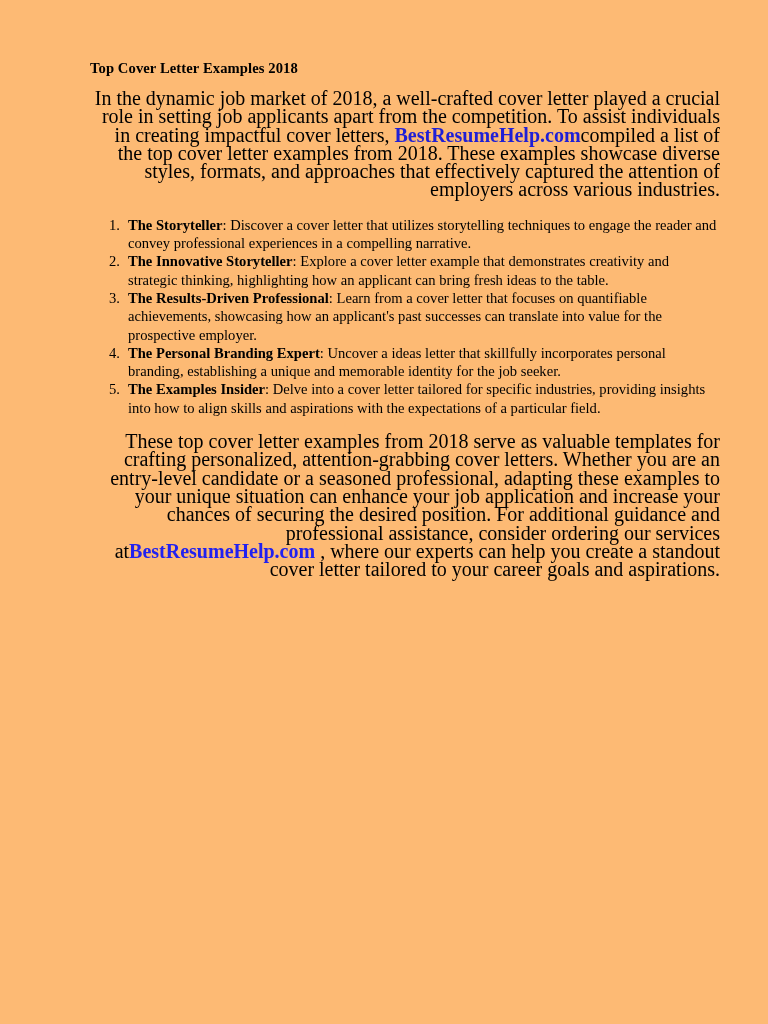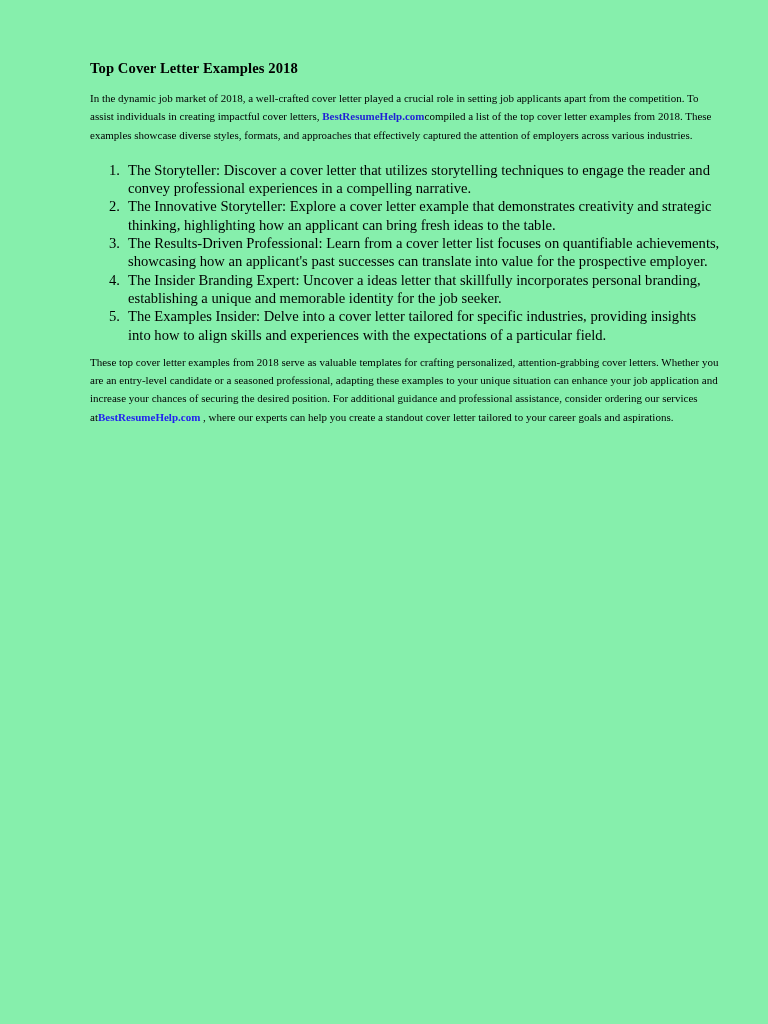--- a/index.html
+++ b/index.html
@@ -16,51 +16,51 @@
     color: #000000;
     -webkit-font-smoothing: antialiased;
   }
 
   .page {
     position: absolute;
     left: 0;
     top: 0;
     width: 768px;
     height: 1024px;
-    background: #86efac;
+    background: #fdba74;
   }
 
   .content {
     position: absolute;
     left: 90px;
     top: 59px;
     width: 630px;
   }
 
   .doc-title {
     font-size: 14.6px;
     font-weight: bold;
     line-height: 18px;
     margin: 0 0 12px 0;
     letter-spacing: 0.1px;
   }
 
   .para {
-    font-size: 11px;
+    font-size: 20px;
     line-height: 18.3px;
     margin: 0;
-    text-align: left;
+    text-align: right;
   }
 
   .intro {
     margin-bottom: 17px;
   }
 
   .outro {
-    margin-top: 9px;
+    margin-top: 15px;
   }
 
   .link {
     color: #1f1fd6;
     font-weight: bold;
     text-decoration: none;
     cursor: pointer;
   }
   .link.bright {
     color: #2121f0;
@@ -86,21 +86,21 @@
     content: counter(ex) ".";
     position: absolute;
     left: 8px;
     width: 22px;
     text-align: right;
     font-size: 14.6px;
     line-height: 18.3px;
   }
 
   .item-title {
-    font-weight: normal;
+    font-weight: bold;
   }
 
   .blank-area {
     position: absolute;
     left: 0;
     top: 510px;
     width: 768px;
     height: 514px;
   }
 </style>
@@ -110,23 +110,23 @@
 <div class="page">
   <div class="content">
 
     <h1 class="doc-title">Top Cover Letter Examples 2018</h1>
 
     <p class="para intro"><span>In the dynamic job market of 2018, a well-crafted cover letter played a crucial role in setting job applicants apart from the competition. To assist individuals in creating impactful cover letters, </span><a class="link">BestResumeHelp.com</a><span>compiled a list of the top cover letter examples from 2018. These examples showcase diverse styles, formats, and approaches that effectively captured the attention of employers across various industries.</span></p>
 
     <ol class="examples-list">
       <li><span class="item-title">The Storyteller</span><span>: Discover a cover letter that utilizes storytelling techniques to engage the reader and convey professional experiences in a compelling narrative.</span></li>
       <li><span class="item-title">The Innovative Storyteller</span><span>: Explore a cover letter example that demonstrates creativity and strategic thinking, highlighting how an applicant can bring fresh ideas to the table.</span></li>
-      <li><span class="item-title">The Results-Driven Professional</span><span>: Learn from a cover letter list focuses on quantifiable achievements, showcasing how an applicant's past successes can translate into value for the prospective employer.</span></li>
-      <li><span class="item-title">The Insider Branding Expert</span><span>: Uncover a ideas letter that skillfully incorporates personal branding, establishing a unique and memorable identity for the job seeker.</span></li>
-      <li><span class="item-title">The Examples Insider</span><span>: Delve into a cover letter tailored for specific industries, providing insights into how to align skills and experiences with the expectations of a particular field.</span></li>
+      <li><span class="item-title">The Results-Driven Professional</span><span>: Learn from a cover letter that focuses on quantifiable achievements, showcasing how an applicant's past successes can translate into value for the prospective employer.</span></li>
+      <li><span class="item-title">The Personal Branding Expert</span><span>: Uncover a ideas letter that skillfully incorporates personal branding, establishing a unique and memorable identity for the job seeker.</span></li>
+      <li><span class="item-title">The Examples Insider</span><span>: Delve into a cover letter tailored for specific industries, providing insights into how to align skills and aspirations with the expectations of a particular field.</span></li>
     </ol>
 
     <p class="para outro"><span>These top cover letter examples from 2018 serve as valuable templates for crafting personalized, attention-grabbing cover letters. Whether you are an entry-level candidate or a seasoned professional, adapting these examples to your unique situation can enhance your job application and increase your chances of securing the desired position. For additional guidance and professional assistance, consider ordering our services at</span><a class="link bright">BestResumeHelp.com</a><span> , where our experts can help you create a standout cover letter tailored to your career goals and aspirations.</span></p>
 
   </div>
 
   <div class="blank-area"></div>
 </div>
 
 </body></html>

